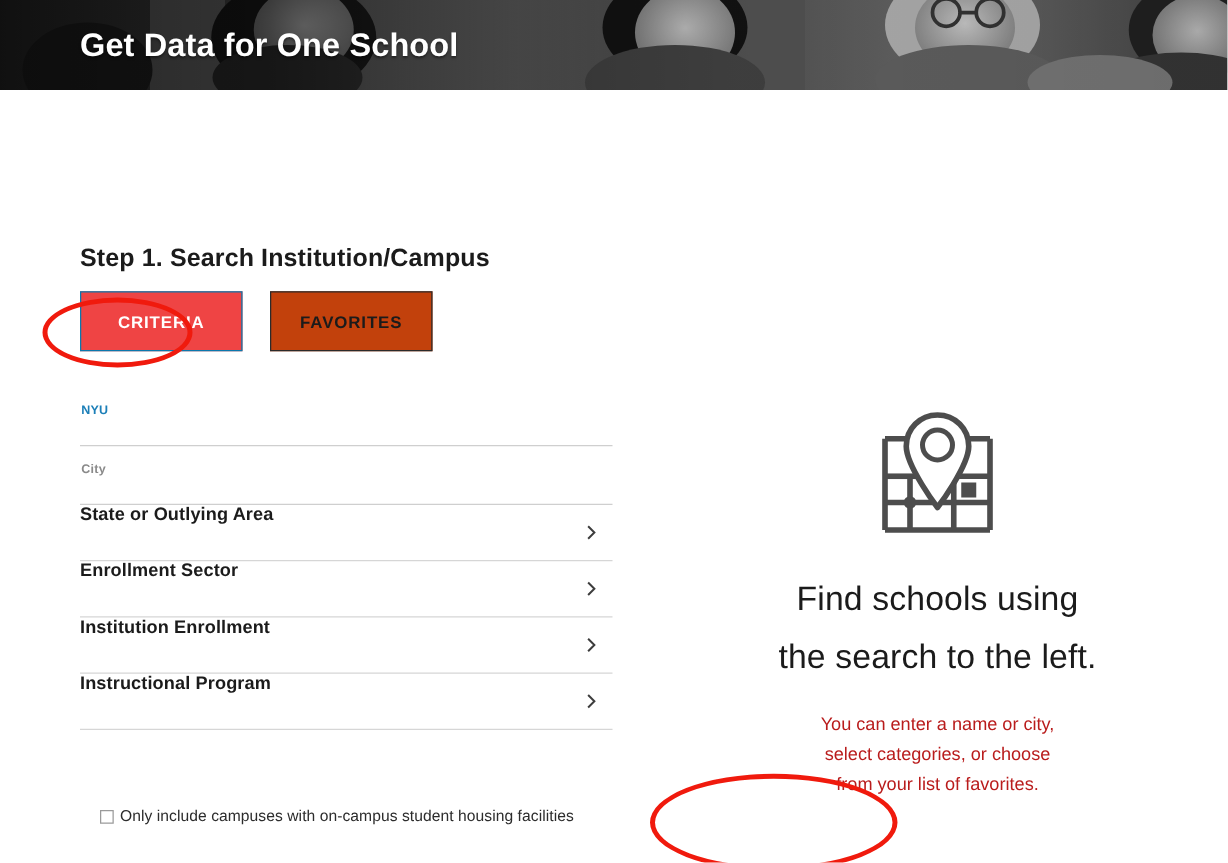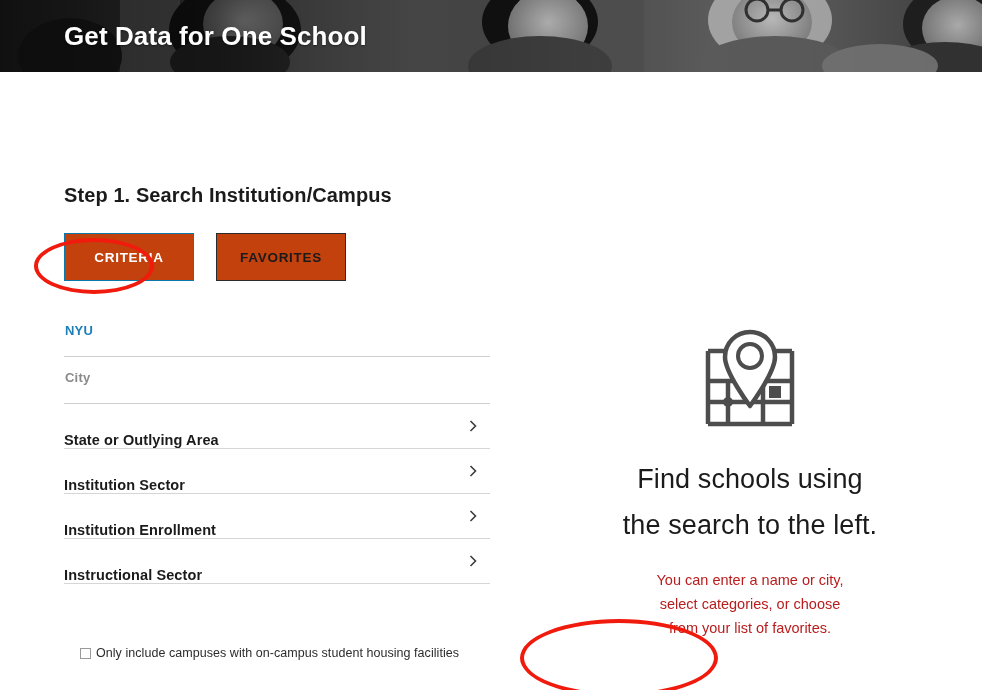--- a/index.html
+++ b/index.html
@@ -52,21 +52,21 @@
   
   .content {
     position: relative;
     width: 982px;
     height: 618px;
   }
 
   .step-title {
     position: absolute;
     left: 64px;
-    top: 112px;
+    top: 124px;
     font-size: 20px;
     font-weight: bold;
     color: #1b1b1b;
     letter-spacing: 0.1px;
   }
 
   
   .tabs {
     position: absolute;
     left: 64px;
@@ -81,21 +81,21 @@
     align-items: center;
     justify-content: center;
     font-size: 13.5px;
     font-weight: bold;
     letter-spacing: 0.7px;
     box-sizing: border-box;
     cursor: pointer;
     user-select: none;
   }
   .tab.active {
-    background: #c2410c;
+    background: #ef4444;
     color: #ffffff;
     border: 1px solid #0b78ad;
   }
   .tab.inactive {
     background: #c2410c;
     color: #1b1b1b;
     border: 1px solid #2b2b2b;
   }
 
   
@@ -112,40 +112,40 @@
   }
   .field-city {
     top: 287px;
     height: 45px;
     text-align: center;
   }
   .field-text {
     position: absolute;
     left: 1px;
     top: 11px;
-    font-size: 13px;
+    font-size: 10px;
     font-weight: bold;
     letter-spacing: 0.2px;
   }
   .field-text.value { color: #1c7fb8; }
   .field-text.placeholder { color: #8a8a8a; }
 
   
   .cat-list {
     position: absolute;
     left: 64px;
     top: 332px;
     width: 426px;
   }
   .cat-row {
     position: relative;
     height: 45px;
     border-bottom: 1px solid #d6d6d6;
     display: flex;
-    align-items: flex-end;
+    align-items: flex-start;
     box-sizing: border-box;
     cursor: pointer;
   }
   .cat-label {
     font-size: 14.5px;
     font-weight: bold;
     color: #1b1b1b;
     letter-spacing: 0.1px;
   }
   .chev {
@@ -304,35 +304,35 @@
 
     <div class="cat-row">
       <span class="cat-label">State or Outlying Area</span>
       <svg class="chev" viewBox="0 0 14 14" aria-hidden="true">
         <polyline points="4.5,2 9.5,7 4.5,12" fill="none" stroke="currentColor" stroke-width="1.6"></polyline>
       </svg>
     </div>
 
 
     <div class="cat-row">
-      <span class="cat-label">Institution Sector</span>
+      <span class="cat-label">Enrollment Sector</span>
       <svg class="chev" viewBox="0 0 14 14" aria-hidden="true">
         <polyline points="4.5,2 9.5,7 4.5,12" fill="none" stroke="currentColor" stroke-width="1.6"></polyline>
       </svg>
     </div>
 
     <div class="cat-row">
       <span class="cat-label">Institution Enrollment</span>
       <svg class="chev" viewBox="0 0 14 14" aria-hidden="true">
         <polyline points="4.5,2 9.5,7 4.5,12" fill="none" stroke="currentColor" stroke-width="1.6"></polyline>
       </svg>
     </div>
 
     <div class="cat-row">
-      <span class="cat-label">Instructional Sector</span>
+      <span class="cat-label">Instructional Program</span>
       <svg class="chev" viewBox="0 0 14 14" aria-hidden="true">
         <polyline points="4.5,2 9.5,7 4.5,12" fill="none" stroke="currentColor" stroke-width="1.6"></polyline>
       </svg>
     </div>
 
   </div>
 
   <div class="check-row">
     <span class="checkbox"></span>
     <span class="check-label">Only include campuses with on-campus student housing facilities</span>

